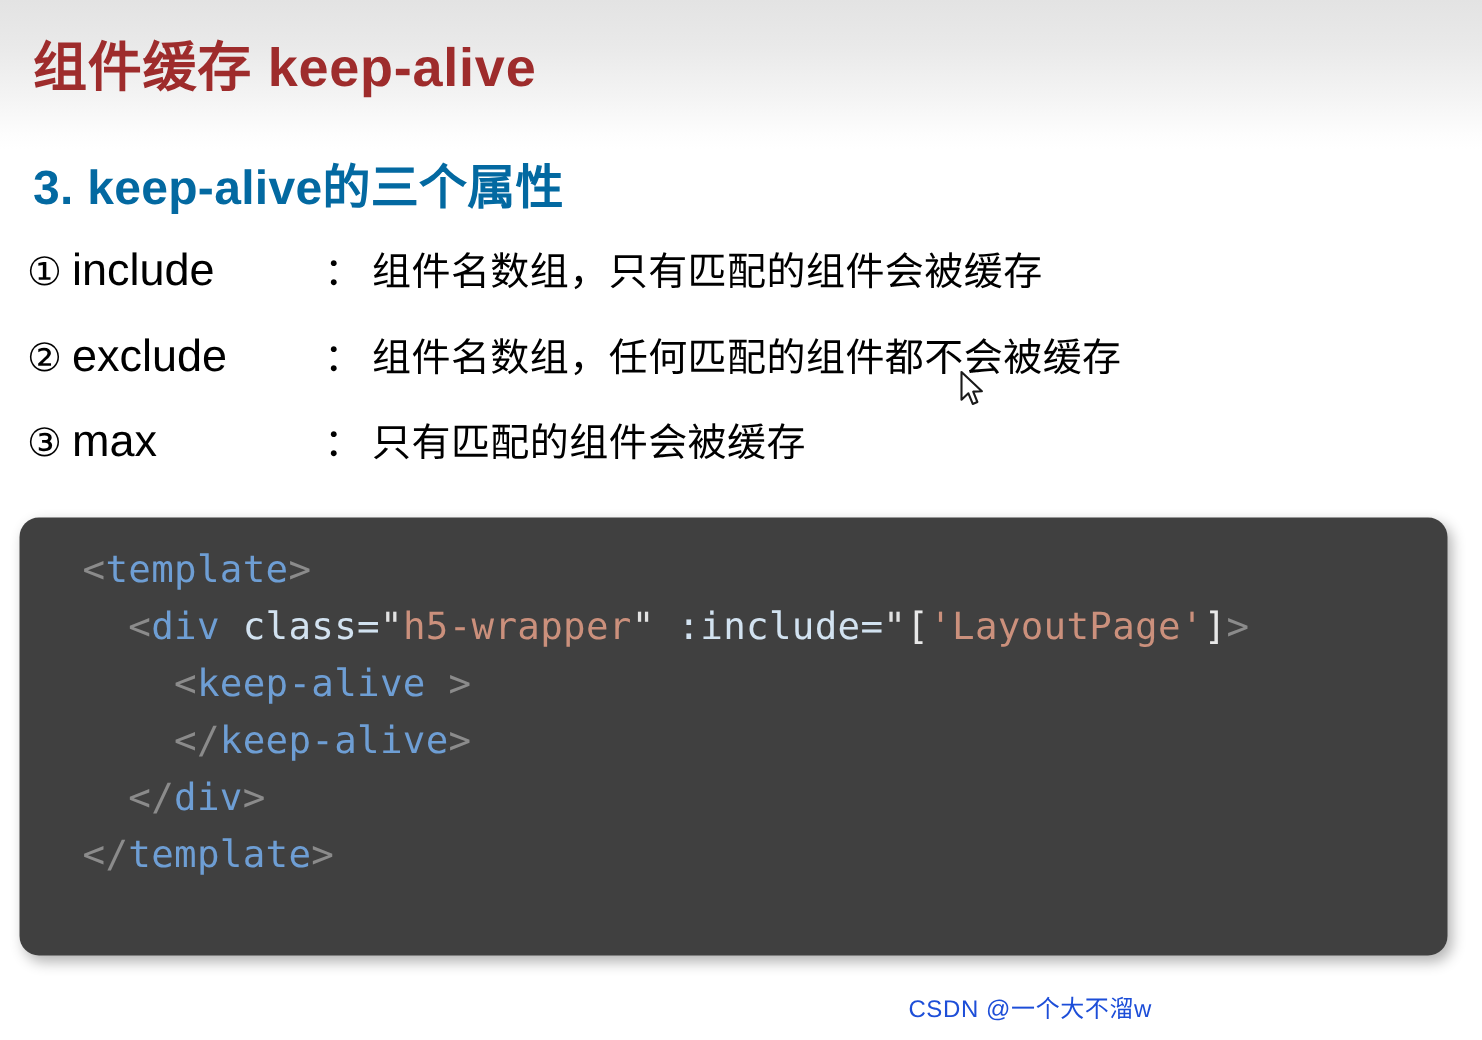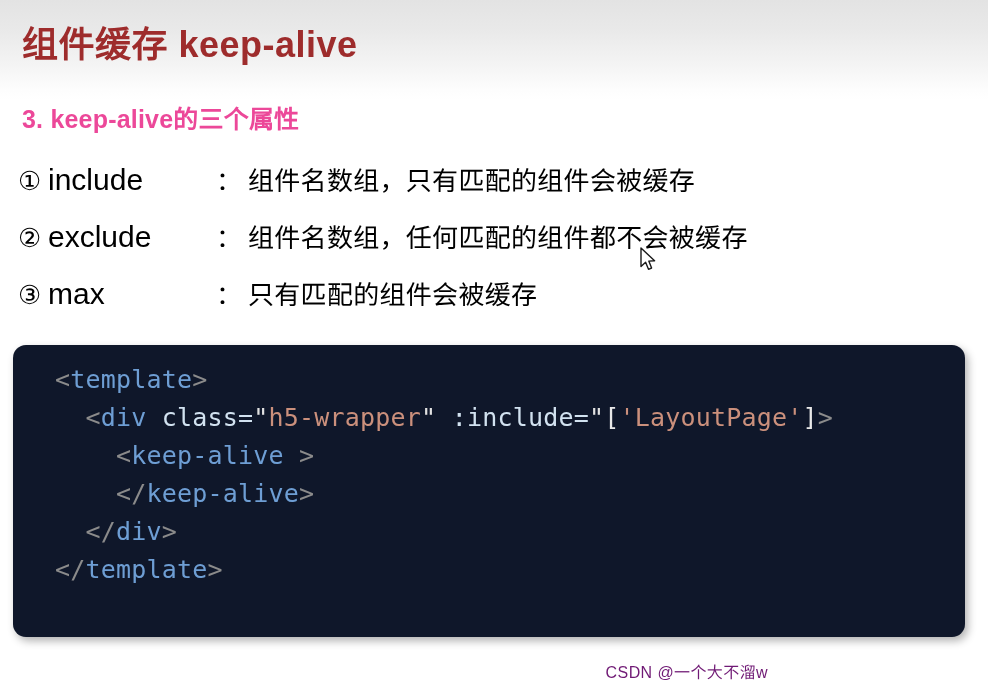--- a/index.html
+++ b/index.html
@@ -45,23 +45,23 @@
     color: #9e2c2c;
     letter-spacing: 0.5px;
     white-space: nowrap;
   }
 
   
   .section-heading {
     position: absolute;
     left: 22px;
     top: 99px;
-    font-size: 25px;
+    font-size: 32px;
     font-weight: 700;
-    color: #ec4899;
+    color: #0369a1;
     letter-spacing: 0.2px;
     white-space: nowrap;
   }
 
   
   .attr-list {
     position: absolute;
     left: 18px;
     top: 160px;
     width: 950px;
@@ -180,30 +180,30 @@
 
     <div class="attr-row">
       <span class="attr-marker">③</span>
       <span class="attr-key">max</span>
       <span class="attr-colon">：</span>
       <span class="attr-desc">只有匹配的组件会被缓存</span>
     </div>
 
   </div>
 
-  <div class="code-block" id="code-block" style="background: #0f172a; padding-left: 42px;">
+  <div class="code-block" id="code-block" style="background: #404040; padding-left: 42px;">
       <div class="code-line"><span class="tok-punct">&lt;</span><span class="tok-tag">template</span><span class="tok-punct">&gt;</span></div>
       <div class="code-line"><span>  </span><span class="tok-punct">&lt;</span><span class="tok-tag">div</span><span class="tok-attr"> class</span><span class="tok-eq">=</span><span class="tok-quote">"</span><span class="tok-str">h5-wrapper</span><span class="tok-quote">"</span><span class="tok-attr"> :include</span><span class="tok-eq">=</span><span class="tok-quote">"</span><span class="tok-brk">[</span><span class="tok-str">'LayoutPage'</span><span class="tok-brk">]</span><span class="tok-punct">&gt;</span></div>
       <div class="code-line"><span>    </span><span class="tok-punct">&lt;</span><span class="tok-tag">keep-alive</span><span class="tok-punct"> &gt;</span></div>
       <div class="code-line"><span>    </span><span class="tok-punct">&lt;/</span><span class="tok-tag">keep-alive</span><span class="tok-punct">&gt;</span></div>
       <div class="code-line"><span>  </span><span class="tok-punct">&lt;/</span><span class="tok-tag">div</span><span class="tok-punct">&gt;</span></div>
       <div class="code-line"><span class="tok-punct">&lt;/</span><span class="tok-tag">template</span><span class="tok-punct">&gt;</span></div>
     </div>
 
-  <div class="watermark" style="color: #701a75;">CSDN @一个大不溜w</div>
+  <div class="watermark" style="color: #1d4ed8;">CSDN @一个大不溜w</div>
 
   <div class="cursor" style="left: 640px; top: 247px;">
     <svg width="18" height="26" viewBox="0 0 18 26" xmlns="http://www.w3.org/2000/svg">
       <path d="M1 1 L1 19.5 L5.6 15.2 L8.5 22.3 L11.6 21.0 L8.8 14.1 L14.6 13.8 Z" fill="#ffffff" stroke="#1a1a1a" stroke-width="1.4" stroke-linejoin="round"></path>
     </svg>
   </div>
 
 </div>
 
 </body></html>

